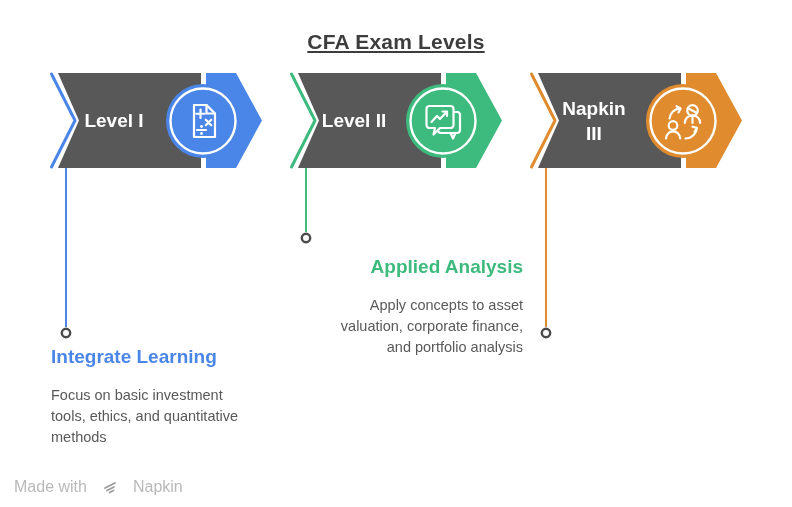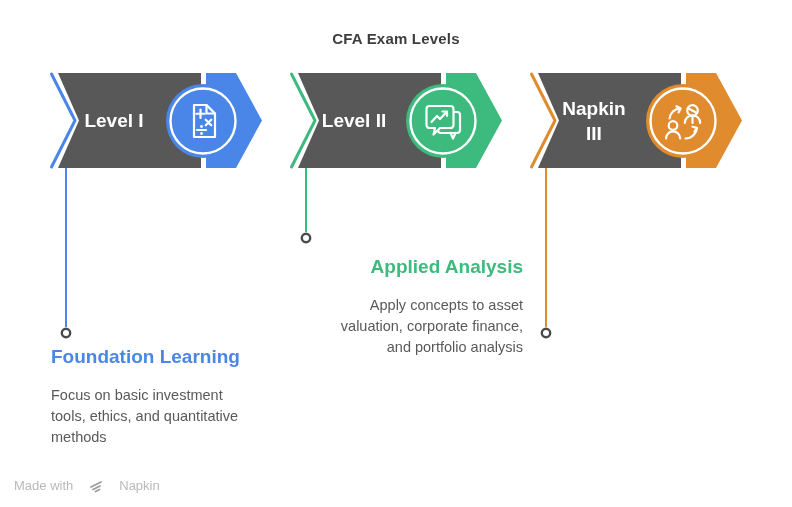--- a/index.html
+++ b/index.html
@@ -2,21 +2,21 @@
 <html><head>
 <meta charset="utf-8">
 <style>
   html,body { margin:0; padding:0; background:#fff; }
   .canvas {
     position:relative; width:792px; height:507px; background:#ffffff;
     font-family:"Liberation Sans", sans-serif; overflow:hidden;
   }
   .title {
     position:absolute; left:0; right:0; top:30px; text-align:center;
-    font-size:15px; font-weight:700; color:#3D3D3D; letter-spacing:.2px;
+    font-size:21px; font-weight:700; color:#3D3D3D; letter-spacing:.2px;text-decoration:underline;
   }
   .unit { position:absolute; top:73px; width:216px; height:275px; }
   .unit svg.unit-svg { position:absolute; left:0; top:0; overflow:visible; }
   .chev { fill:none; stroke:var(--accent); stroke-width:3; stroke-linecap:round; stroke-linejoin:round; }
   .gray-body { fill:#585858; }
   .head { fill:var(--accent); }
   .disc { fill:var(--accent); }
   .ring { fill:none; stroke:#ffffff; stroke-width:2.4; }
   .icon path, .icon rect, .icon circle {
     fill:none; stroke:#ffffff; stroke-width:2.2; stroke-linecap:round; stroke-linejoin:round;
@@ -28,21 +28,21 @@
   .band-label {
     position:absolute; left:20px; top:0; width:92px; height:95px;
     display:flex; align-items:center; justify-content:center; text-align:center;
     color:#ffffff; font-size:19px; font-weight:700; line-height:25px; white-space:pre-line;
   }
   .tb { position:absolute; width:234px; }
   .tb-h { font-size:19px; font-weight:700; color:var(--accent); margin:0 0 15px 0; line-height:24px; }
   .tb-p { font-size:14.5px; line-height:21px; color:#595959; white-space:pre-line;margin-top:16px; }
   .footer {
     position:absolute; left:14px; top:478px; display:flex; align-items:center; gap:16px;
-    font-size:13px; color:#B9B9B9;
+    font-size:16px; color:#B9B9B9;
   }
   .napkin-glyph { display:inline-block; }
   .napkin-glyph path { fill:none; stroke:#9B9B9B; stroke-width:1.7; stroke-linecap:round; }
 </style>
 </head>
 <body>
 
 <div class="canvas">
 
   <div class="title">CFA Exam Levels</div>
@@ -109,21 +109,21 @@
         <path d="M33.5 19.5 V26"></path>
         <path d="M26.5 41.5 A11.5 11.5 0 0 0 37.8 31.2"></path>
         <path d="M35.5 34.8 L37.9 30.9 L33.5 29.7"></path>
       </g>
     </svg>
     <div class="band-label">Napkin
 III</div>
   </div>
 
   <div class="tb" style="left: 51px; top: 345px; --accent: #4A86E8;">
-    <div class="tb-h">Foundation Learning</div>
+    <div class="tb-h">Integrate Learning</div>
     <div class="tb-p">Focus on basic investment
 tools, ethics, and quantitative
 methods</div>
   </div>
 
   <div class="tb" style="left: 289px; top: 255px; text-align: right; --accent: #3DBA7D;">
     <div class="tb-h">Applied Analysis</div>
     <div class="tb-p">Apply concepts to asset
 valuation, corporate finance,
 and portfolio analysis</div>

